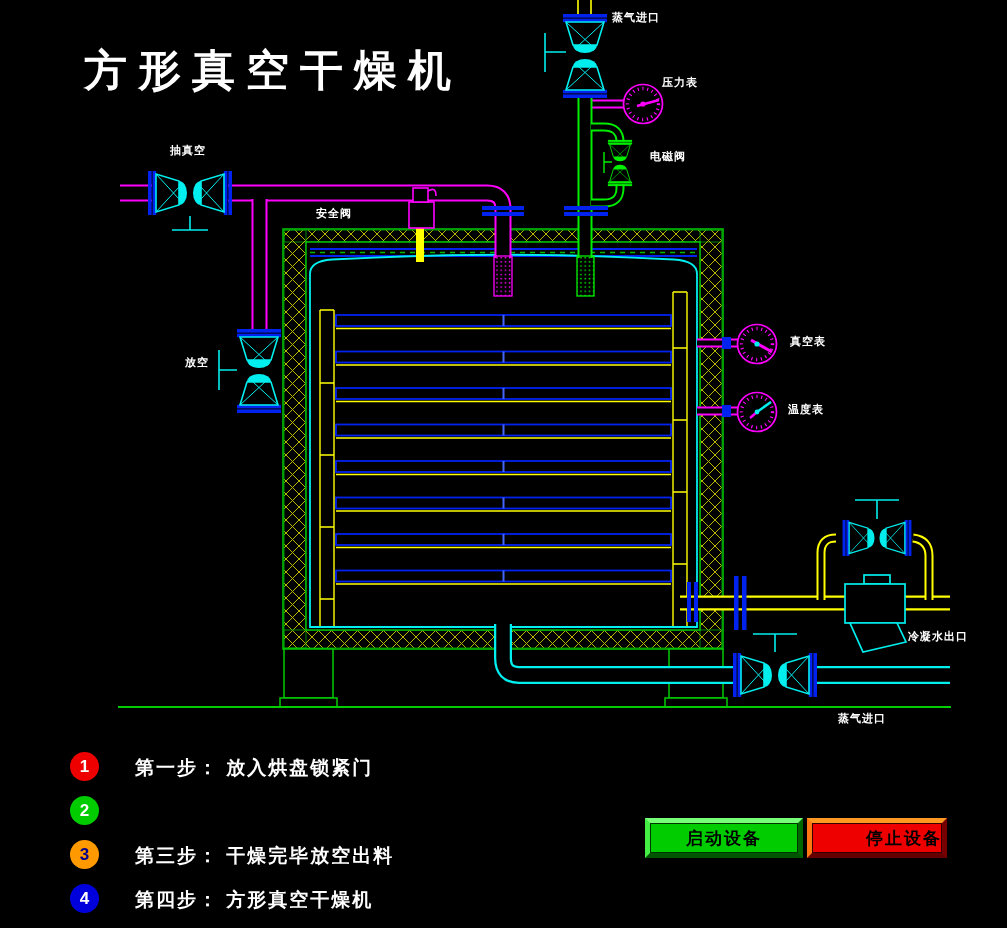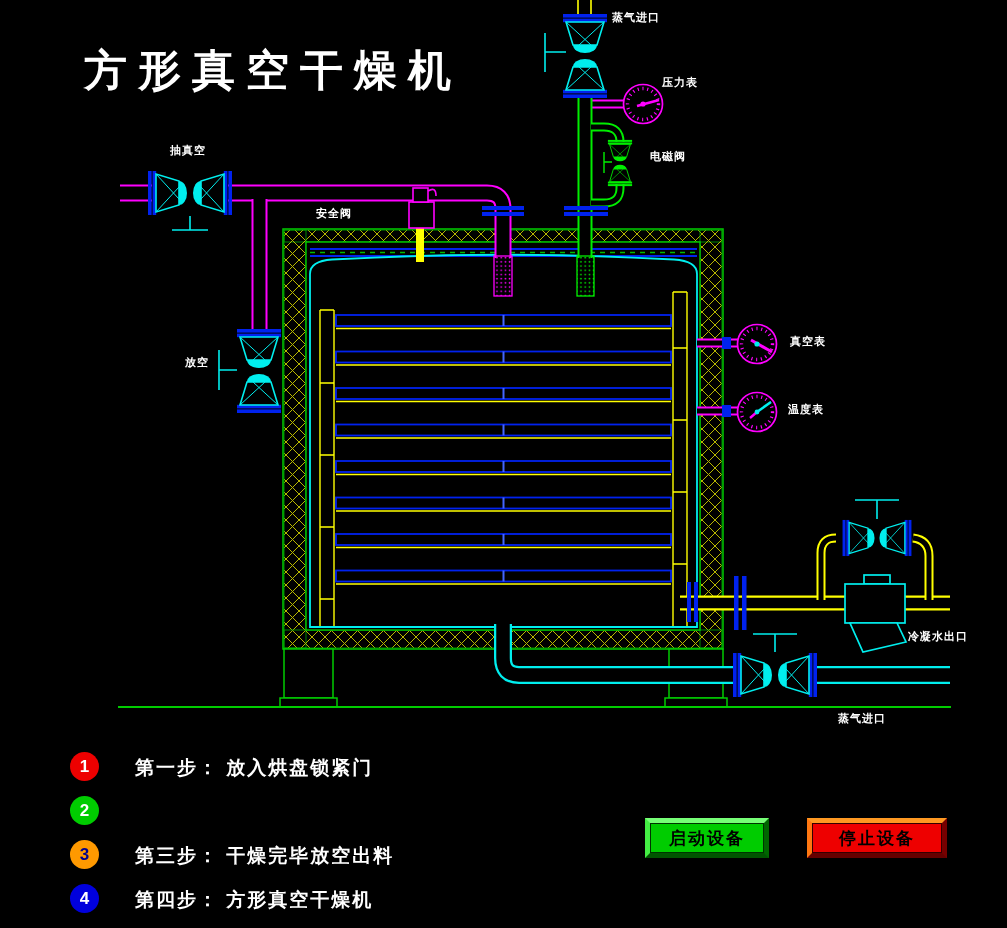--- a/index.html
+++ b/index.html
@@ -10,26 +10,26 @@
   #title{position:absolute;left:84px;top:42px;color:#ffffff;font-size:43px;font-weight:bold;
          letter-spacing:11px;white-space:nowrap;text-align:center;}
   .step-row{position:absolute;left:0;width:100%;height:32px;}
   .badge{position:absolute;left:70px;width:29px;height:29px;border-radius:50%;
          text-align:center;line-height:29px;font-size:17px;font-weight:bold;}
   .step-text{position:absolute;left:135px;top:3px;color:#ffffff;font-size:19px;font-weight:bold;
              letter-spacing:2px;white-space:nowrap;}
   .hmi-btn{position:absolute;top:818px;height:40px;font-size:17px;font-weight:bold;color:#000;
            cursor:pointer;padding:0;letter-spacing:2px;
            font-family:"Liberation Sans","DejaVu Sans",sans-serif;}
-  #btn-start{left:645px;width:124px;background:#00cc00;
+  #btn-start{left:645px;width:158px;background:#00cc00;
     border-style:solid;border-width:5px;
     border-color:#77ff77 #006600 #005500 #44ee44;box-shadow:inset 0 0 0 1px #003300;}
   #btn-stop{left:807px;width:140px;background:#ee0000;
     border-style:solid;border-width:5px;
-    border-color:#ff9922 #770000 #660000 #ff7711;box-shadow:inset 0 0 0 1px #330000;}
+    border-color:#ff9922 #770000 #660000 #ff7711;box-shadow:inset 0 0 0 1px #330000;text-align:right;}
 </style>
 </head>
 <body>
 
 <div id="screen">
 
   <svg id="diagram" width="1007" height="928" viewBox="0 0 1007 928">
     <defs>
       <pattern id="xh" width="13" height="13" patternUnits="userSpaceOnUse">
         <path d="M0 0 L13 13 M13 0 L0 13" stroke="#b8b800" stroke-width="1" fill="none"></path>

